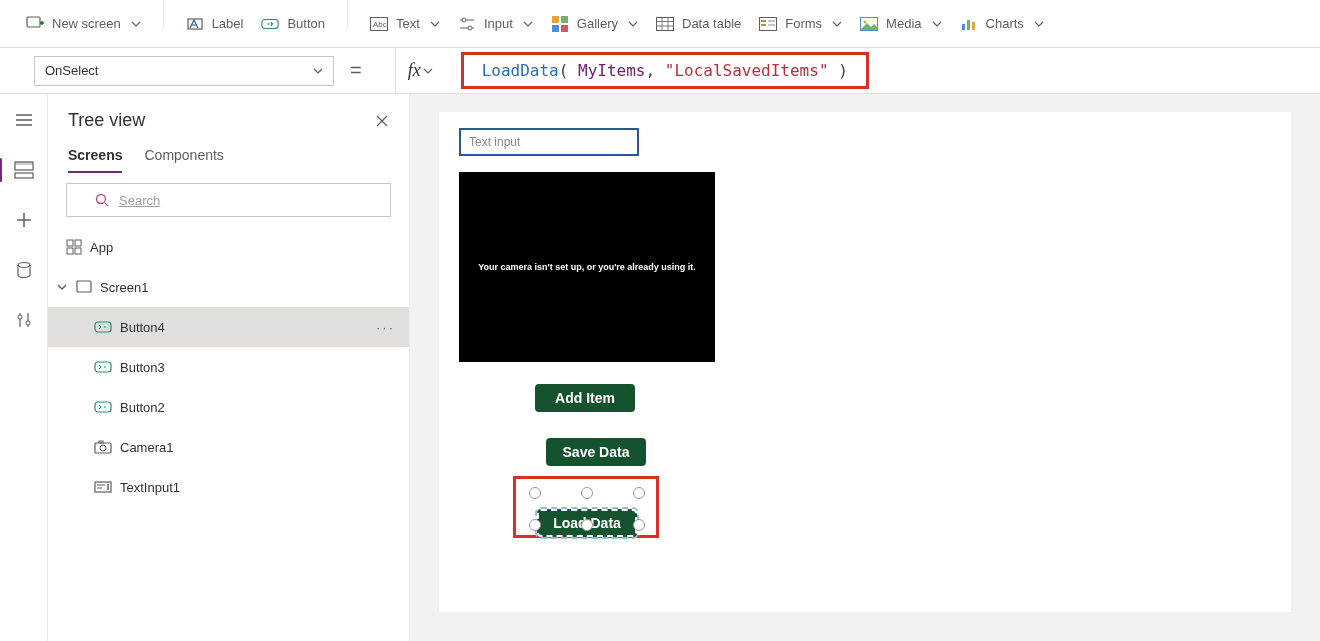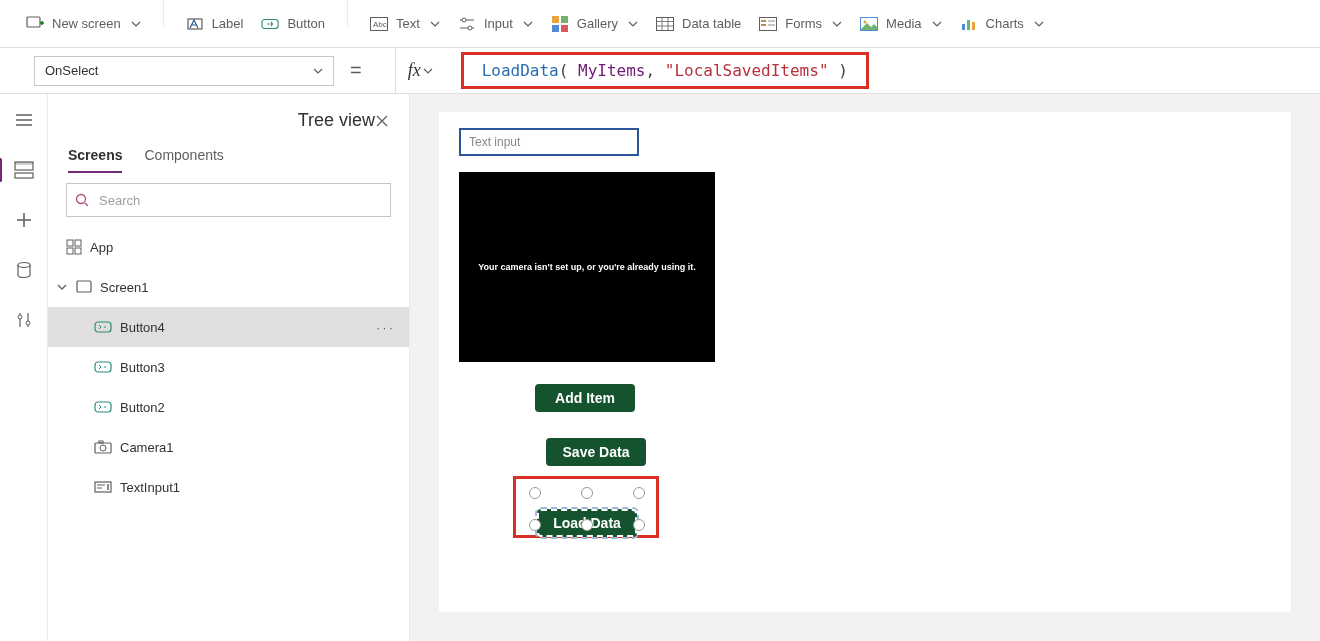--- a/index.html
+++ b/index.html
@@ -15,27 +15,27 @@
   .eq-sign { font-size:20px; color:#605e5c; padding:0 4px;}
   .fx { font-style:italic; font-family:"Times New Roman",serif; font-size:18px; color:#323130; display:flex; align-items:center; gap:2px; border-left:1px solid #e1dfdd; padding-left:12px; height:100%;margin-left:17px;}
   .formula-box { position:relative; padding:6px 18px; border:3px solid #d93025; font-family:Consolas,monospace; font-size:16px; margin-left:16px; }
   .tok-fn{color:#296db3;} .tok-id{color:#701a75;} .tok-str{color:#b8303a;} .tok-p{color:#444;}
   .main { display:flex; height:calc(641px - 48px - 46px); }
   .rail { width:48px; border-right:1px solid #edebe9; display:flex; flex-direction:column; align-items:center; padding-top:10px; gap:18px; }
   .rail .rail-item{width:32px;height:32px;display:flex;align-items:center;justify-content:center;color:#605e5c;cursor:pointer;border-radius:2px;}
   .rail .rail-item.active{ position:relative;}
   .rail .rail-item.active::before{content:"";position:absolute;left:-9px;top:4px;width:3px;height:24px;background:#742774;border-radius:2px;}
   .tree { width:362px; border-right:1px solid #edebe9; display:flex; flex-direction:column; }
-  .tree-head { display:flex; align-items:center; justify-content:flex-end; padding:16px 20px 8px 20px; }
+  .tree-head { display:flex; align-items:center; justify-content:space-between; padding:16px 20px 8px 20px; }
   .tree-head h2{font-size:18px;font-weight:400;}
   .tabs{display:flex;gap:22px;padding:8px 20px 0 20px;}
   .tab{font-size:14px;padding-bottom:8px;cursor:pointer;color:#605e5c;}
   .tab.active{color:#323130;font-weight:600;border-bottom:2px solid #742774;}
   .search-wrap{padding:10px 18px;}
-  .search-box{display:flex;align-items:center;gap:10px;border:1px solid #c8c6c4;height:34px;padding:0 8px;color:#a19f9d;}
+  .search-box{display:flex;align-items:center;gap:10px;border:1px solid #c8c6c4;height:34px;padding:0 28px;color:#a19f9d;text-decoration:underline;}
   .tree-items{flex:1;overflow:auto;}
   .tree-row{display:flex;align-items:center;gap:8px;height:40px;padding-left:18px;cursor:pointer;color:#323130;}
   .tree-row.l1{padding-left:18px;}
   .tree-row.l2{padding-left:46px;}
   .tree-row.selected{background:#e1dfdd;}
   .tree-row .more{margin-left:auto;margin-right:14px;color:#605e5c;letter-spacing:2px;}
   .canvas-area{flex:1;background:#f3f2f1;display:flex;justify-content:center;align-items:flex-start;padding-top:18px;}
   .canvas{width:852px;height:500px;background:#fff;position:relative;}
   .c-textinput{position:absolute;left:20px;top:16px;width:180px;height:28px;border:2px solid #2b5797;color:#8a8886;font-size:12px;display:flex;align-items:center;padding:0 8px;}
   .c-camera{position:absolute;left:20px;top:60px;width:256px;height:190px;background:#000;color:#fff;display:flex;align-items:center;justify-content:center;font-size:9px;font-weight:600;text-align:center;padding:0 10px;}

